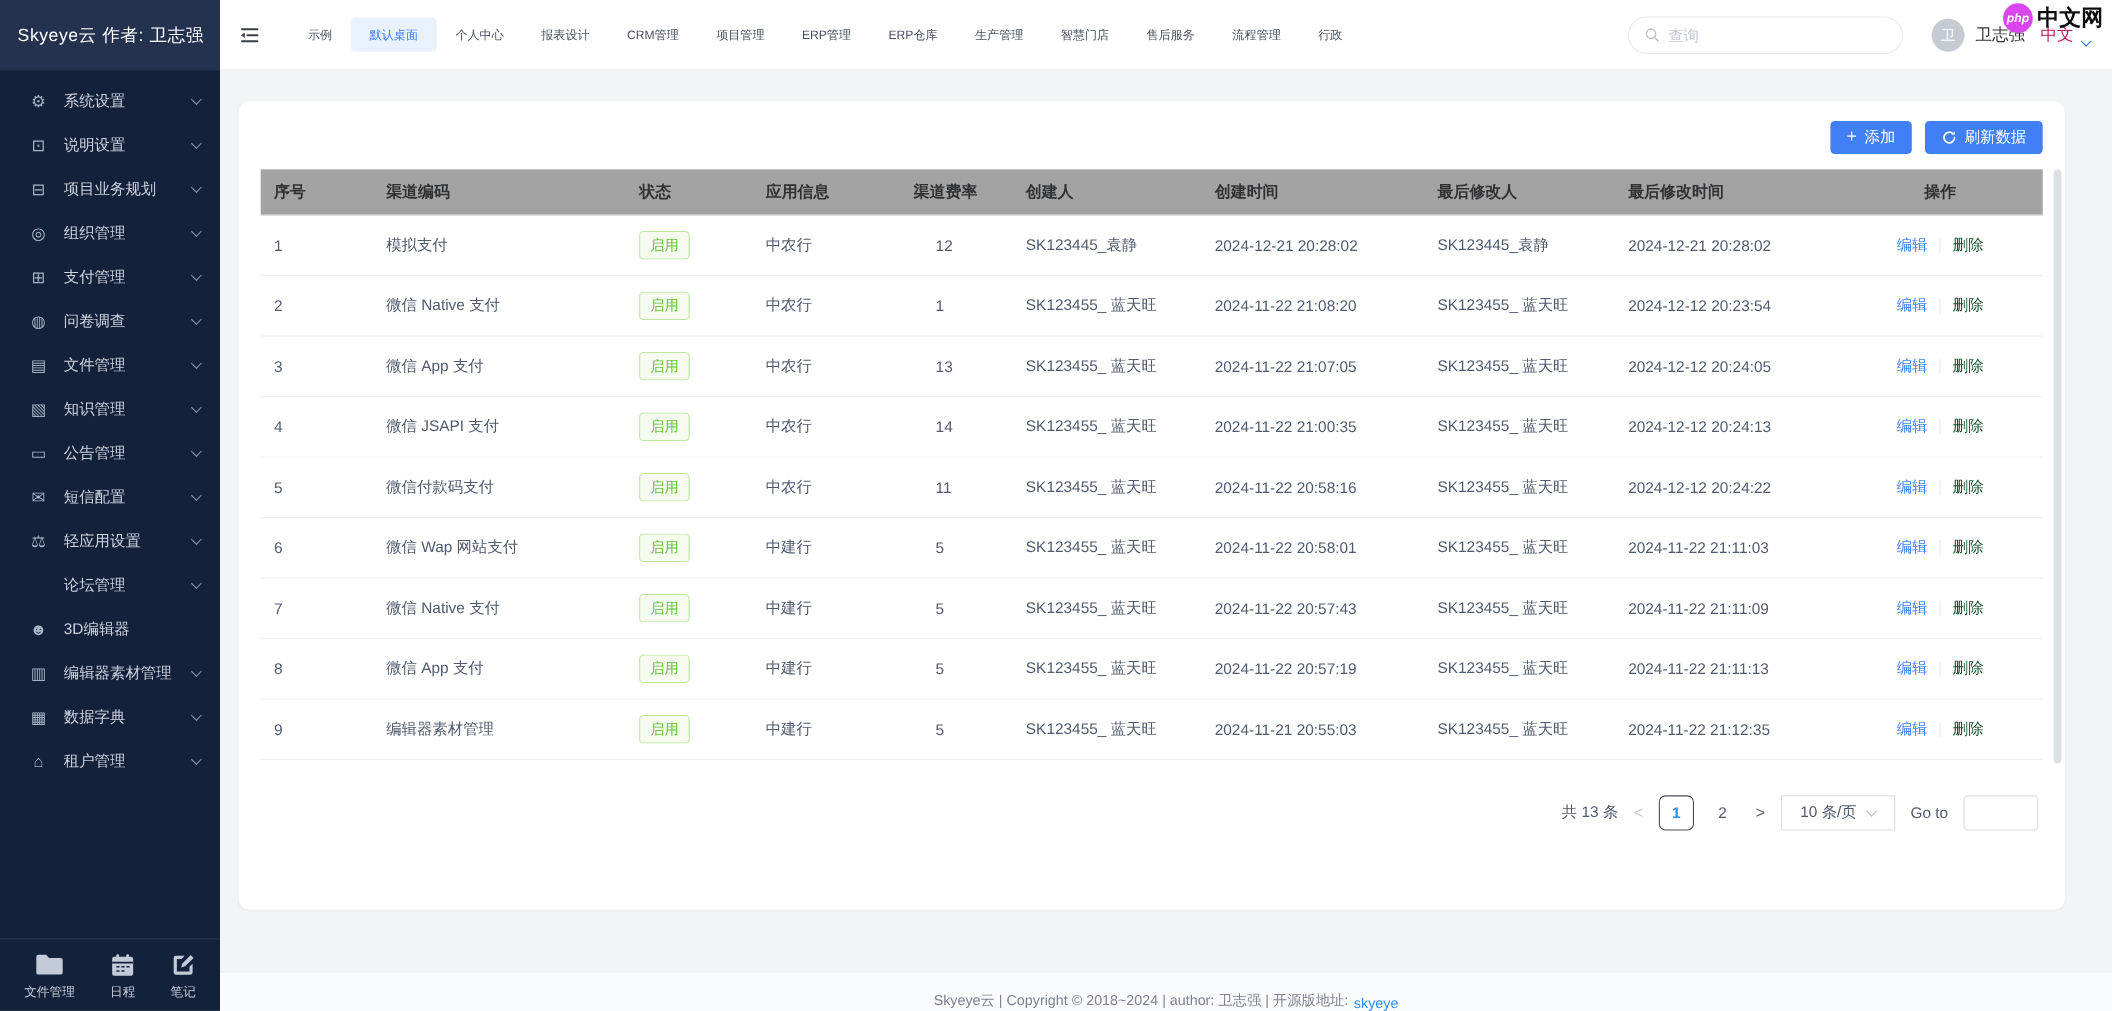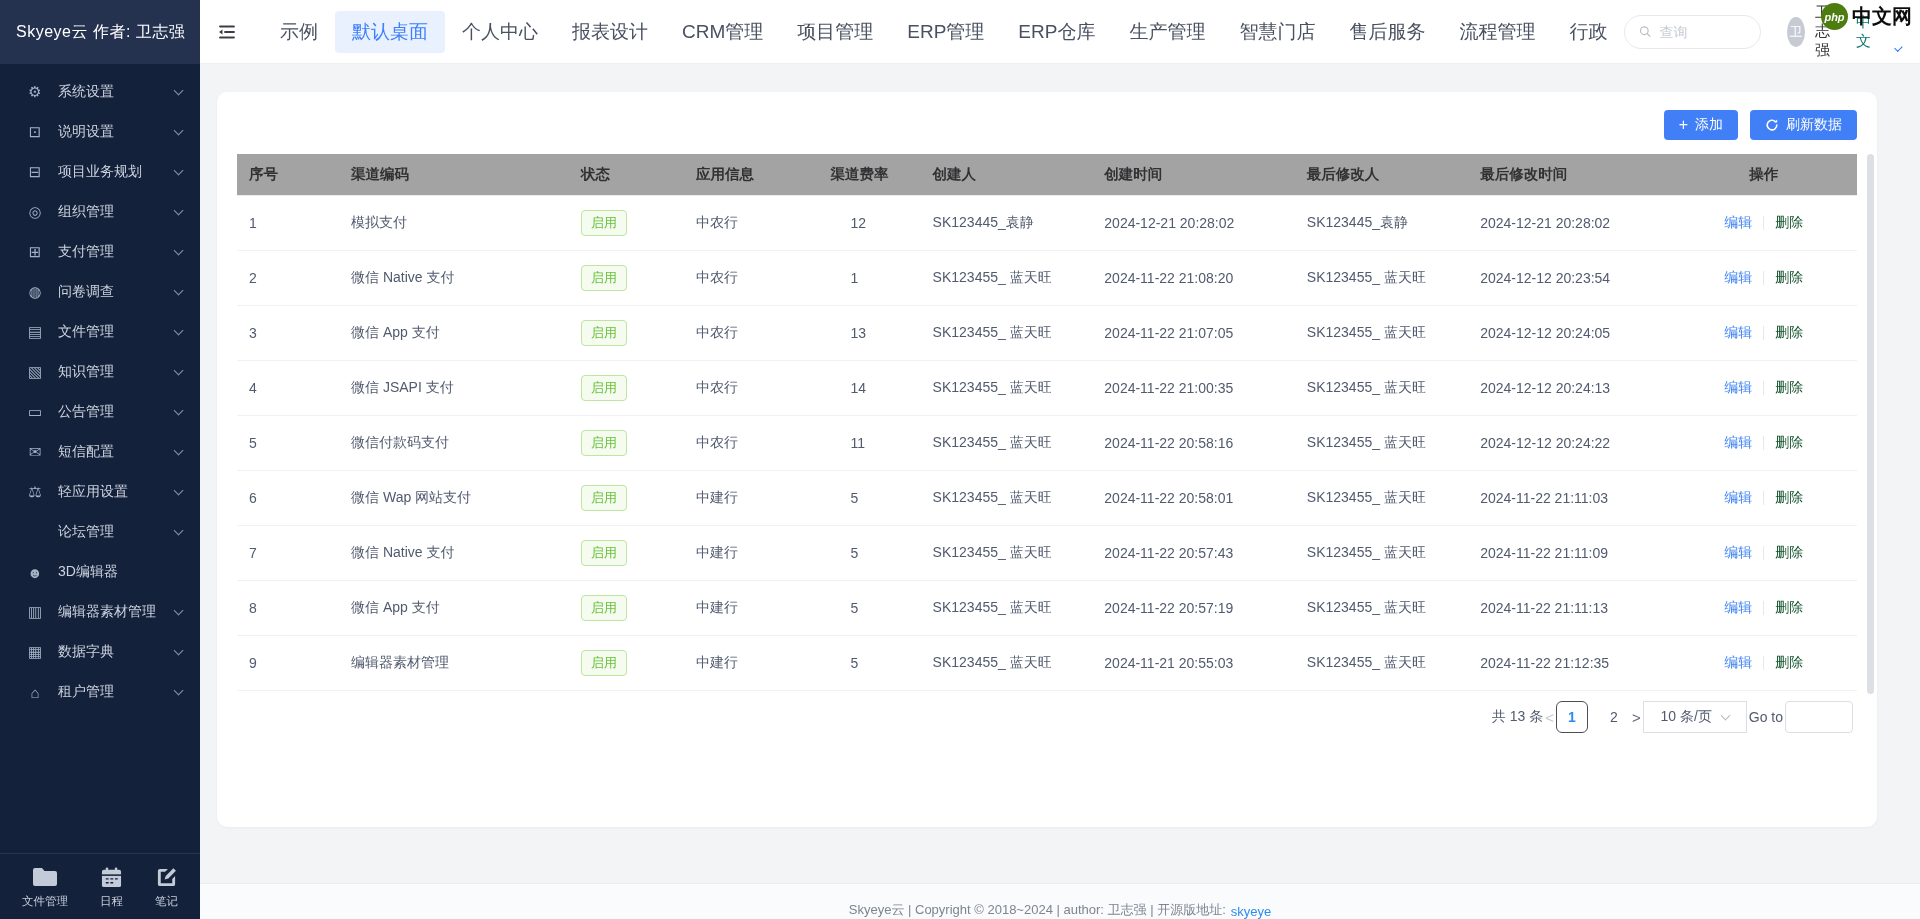--- a/index.html
+++ b/index.html
@@ -18,34 +18,34 @@
   .side-footer{border-top:1px solid rgba(255,255,255,.09);padding:13px 6px 10px;display:flex;justify-content:space-around}
   .sf-item{display:flex;flex-direction:column;align-items:center;gap:6px;color:#c3cbd9;font-size:11.5px;cursor:pointer}
 
   
   .main{flex:1;display:flex;flex-direction:column;min-width:0}
 
   
   .topbar{height:64px;background:#fff;display:flex;align-items:center;padding:0 20px 0 16px;border-bottom:1px solid #eef0f2}
   .collapse-btn{margin-right:26px;display:flex;align-items:center;cursor:pointer}
   .nav-tabs{display:flex;align-items:center}
-  .nav-tab{padding:8px 17px;font-size:19px;color:#495060;border-radius:4px;cursor:pointer;white-space:nowrap}
+  .nav-tab{padding:8px 17px;font-size:11px;color:#495060;border-radius:4px;cursor:pointer;white-space:nowrap}
   .nav-tab.active{background:#e8f1fd;color:#3d7ef9}
   .searchbox{margin-left:auto;width:250px;height:34px;border:1px solid #e7e9ee;border-radius:17px;display:flex;align-items:center;padding:0 14px;background:#fff}
   .searchbox input{border:0;outline:0;margin-left:8px;width:100%;font-size:14px;color:#495060;background:transparent}
   .searchbox input::placeholder{color:#c4c9d2}
   .userbox{display:flex;align-items:center;margin-left:26px}
   .avatar{width:30px;height:30px;border-radius:50%;background:#c6cbd3;color:#fff;font-size:13px;display:flex;align-items:center;justify-content:center}
   .username{margin:0 14px 0 10px;font-size:15px;color:#333}
-  .lang{display:flex;align-items:flex-end;gap:22px;color:#0f766e;font-size:15px;cursor:pointer}
+  .lang{display:flex;align-items:flex-end;gap:8px;color:#be185d;font-size:15px;cursor:pointer}
   .chev-blue{width:7px;height:7px;border-right:1.5px solid #2f7cf6;border-bottom:1.5px solid #2f7cf6;transform:rotate(45deg);margin-top:-4px}
 
   
   .watermark{position:absolute;top:3px;right:8px;display:flex;align-items:center;gap:4px;z-index:60}
-  .wm-badge{width:27px;height:27px;border-radius:50%;background:#4d7c0f;color:#fff;font-size:11px;font-weight:bold;font-style:italic;display:flex;align-items:center;justify-content:center}
+  .wm-badge{width:27px;height:27px;border-radius:50%;background:#d946ef;color:#fff;font-size:11px;font-weight:bold;font-style:italic;display:flex;align-items:center;justify-content:center}
   .wm-text{font-size:20px;font-weight:bold;color:#0c0c0c}
 
   
   .tabstrip{height:46px;background:#fff;border-bottom:1px solid #ebedf0;display:flex;align-items:center;padding-left:20px}
   .dash-item{display:flex;align-items:center;gap:9px;color:#515a6e;font-size:14.5px;cursor:pointer}
   .doc-tab{margin-left:36px;height:32px;background:#e8f2fe;color:#3d7ef9;border-radius:4px;display:flex;align-items:center;gap:9px;padding:0 12px;font-size:14.5px;cursor:pointer}
   .doc-tab .close{color:#7d8694;font-size:15px;margin-left:4px;cursor:pointer}
 
   
   .content{flex:1;background:#f3f4f6;padding:28px 43px 0 17px;overflow:hidden}
@@ -72,21 +72,21 @@
   .cell:nth-child(10),.td:nth-child(10){width:11.5%;text-align:center}
   .tr{display:flex;align-items:center;height:55px;border-bottom:1px solid #f1f1f1;font-size:14px;color:#515a6e}
   .td:nth-child(5){padding-left:32px}
   .badge{display:inline-block;color:#67c23a;background:#f5fbef;border:1px solid #bfe5a0;border-radius:4px;padding:3px 9px;font-size:13px}
   .actions{display:flex;align-items:center;justify-content:center}
   .link-edit{color:#4285f4;cursor:pointer}
   .link-del{color:#14532d;cursor:pointer}
   .act-sep{width:1px;height:14px;background:#e8e8e8;margin:0 11px}
 
   
-  .pager{margin-top:10px;display:flex;align-items:center;justify-content:flex-end;gap:2px;color:#515a6e;font-size:14px;padding-right:4px}
+  .pager{margin-top:32px;display:flex;align-items:center;justify-content:flex-end;gap:14px;color:#515a6e;font-size:14px;padding-right:4px}
   .pg-arrow{color:#c5c8ce;font-size:15px;cursor:pointer}
   .pg-arrow.on{color:#606672}
   .pg-num{min-width:32px;height:32px;display:flex;align-items:center;justify-content:center;border-radius:6px;cursor:pointer}
   .pg-num.active{border:1px solid #4a4f57;color:#2d8cf0;font-weight:bold}
   .pg-select{min-width:104px;height:32px;border:1px solid #dcdee2;border-radius:0;display:flex;align-items:center;justify-content:center;gap:10px;color:#515a6e;cursor:pointer}
   .chev-gray{width:7px;height:7px;border-right:1.5px solid #b6bac2;border-bottom:1.5px solid #b6bac2;transform:rotate(45deg);margin-top:-4px}
   .pg-input{width:68px;height:32px;border:1px solid #dcdee2;border-radius:4px;outline:0;padding:0 8px;font-family:inherit}
 
   
   .scroll-thumb{position:absolute;right:3px;top:62px;width:7px;height:540px;background:#dcdfe3;border-radius:4px}

